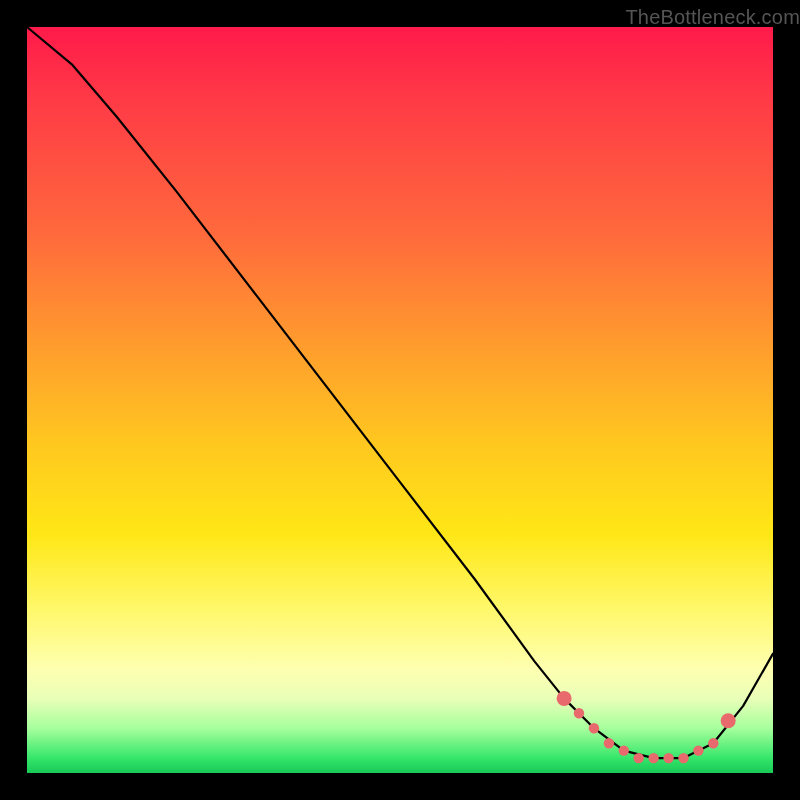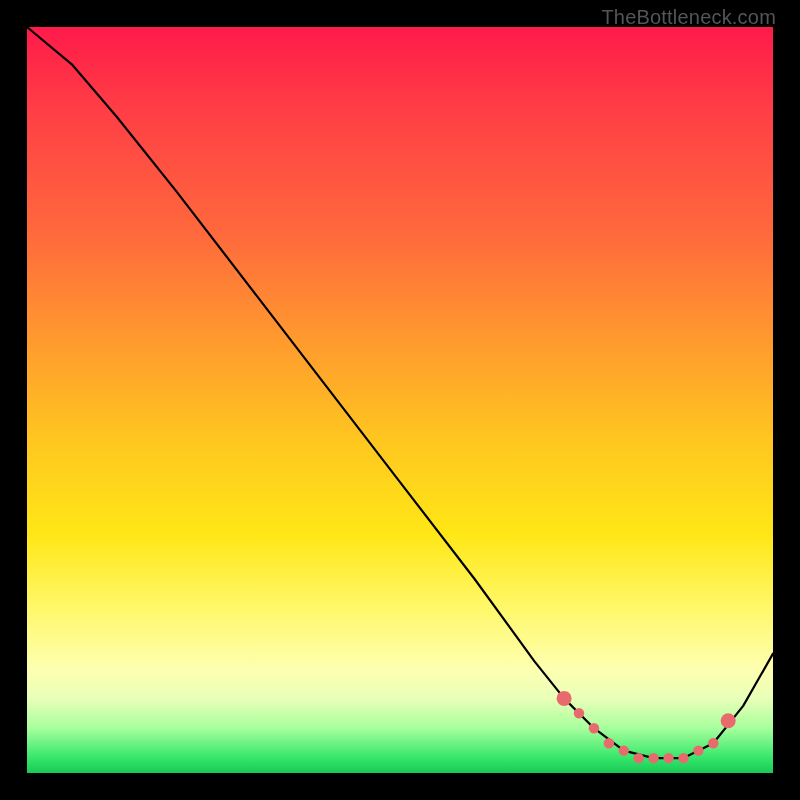--- a/index.html
+++ b/index.html
@@ -13,21 +13,21 @@
   }
   .frame {
     position: relative;
     width: 800px;
     height: 800px;
     background: #000;
   }
   .watermark {
     position: absolute;
     top: 6px;
-    right: 24px;
+    right: 0;
     color: #555;
     font-size: 20px;
     font-weight: 500;
     letter-spacing: 0.2px;
     user-select: none;
   }
   .plot-area {
     position: absolute;
     left: 27px;
     top: 27px;

